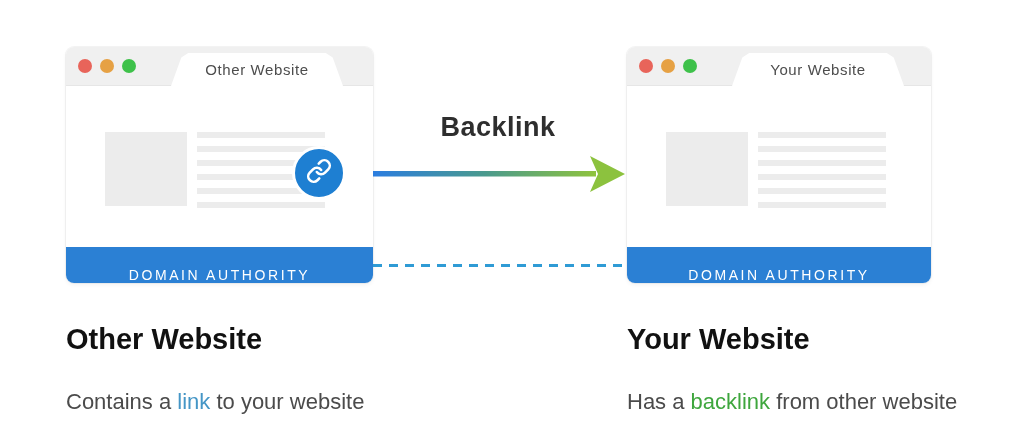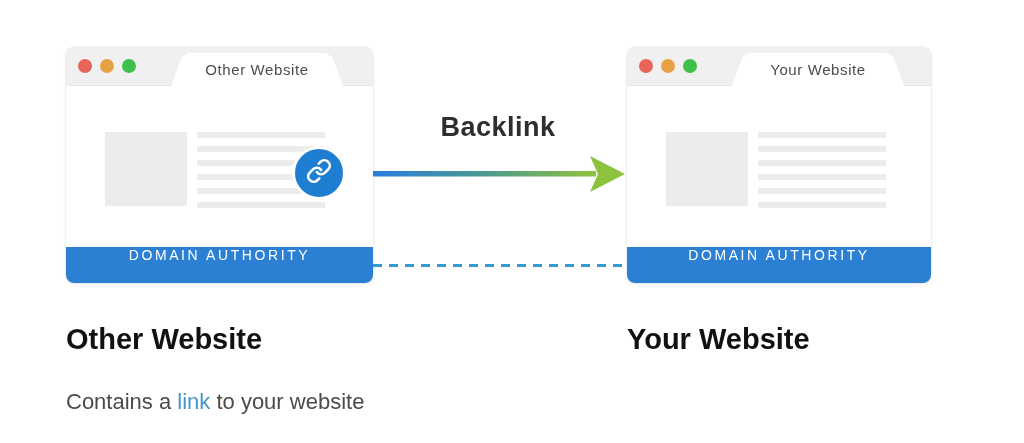--- a/index.html
+++ b/index.html
@@ -98,21 +98,21 @@
     display: flex;
     align-items: center;
     justify-content: center;
   }
   .link-badge svg { width: 26px; height: 26px; }
 
   .window-footer {
     flex: 0 0 36px;
     background: #2b80d4;
     display: flex;
-    align-items: flex-start;
+    align-items: flex-end;
     justify-content: center;
   }
   .footer-label {
     color: #ffffff;
     font-size: 14px;
     letter-spacing: 2.6px;
     font-weight: 400;
   }
 
   
@@ -241,14 +241,15 @@
     </div>
     <div class="window-footer">
       <span class="footer-label">DOMAIN AUTHORITY</span>
     </div>
   </div>
 
   <div class="caption-title left">Other Website</div>
   <div class="caption-sub left"><span>Contains a </span><span class="hl-link">link</span><span> to your website</span></div>
 
   <div class="caption-title right">Your Website</div>
+  <div class="caption-sub right"><span>Has a </span><span class="hl-backlink">backlink</span><span> from other website</span></div>
 
 </div>
 
 </body></html>

